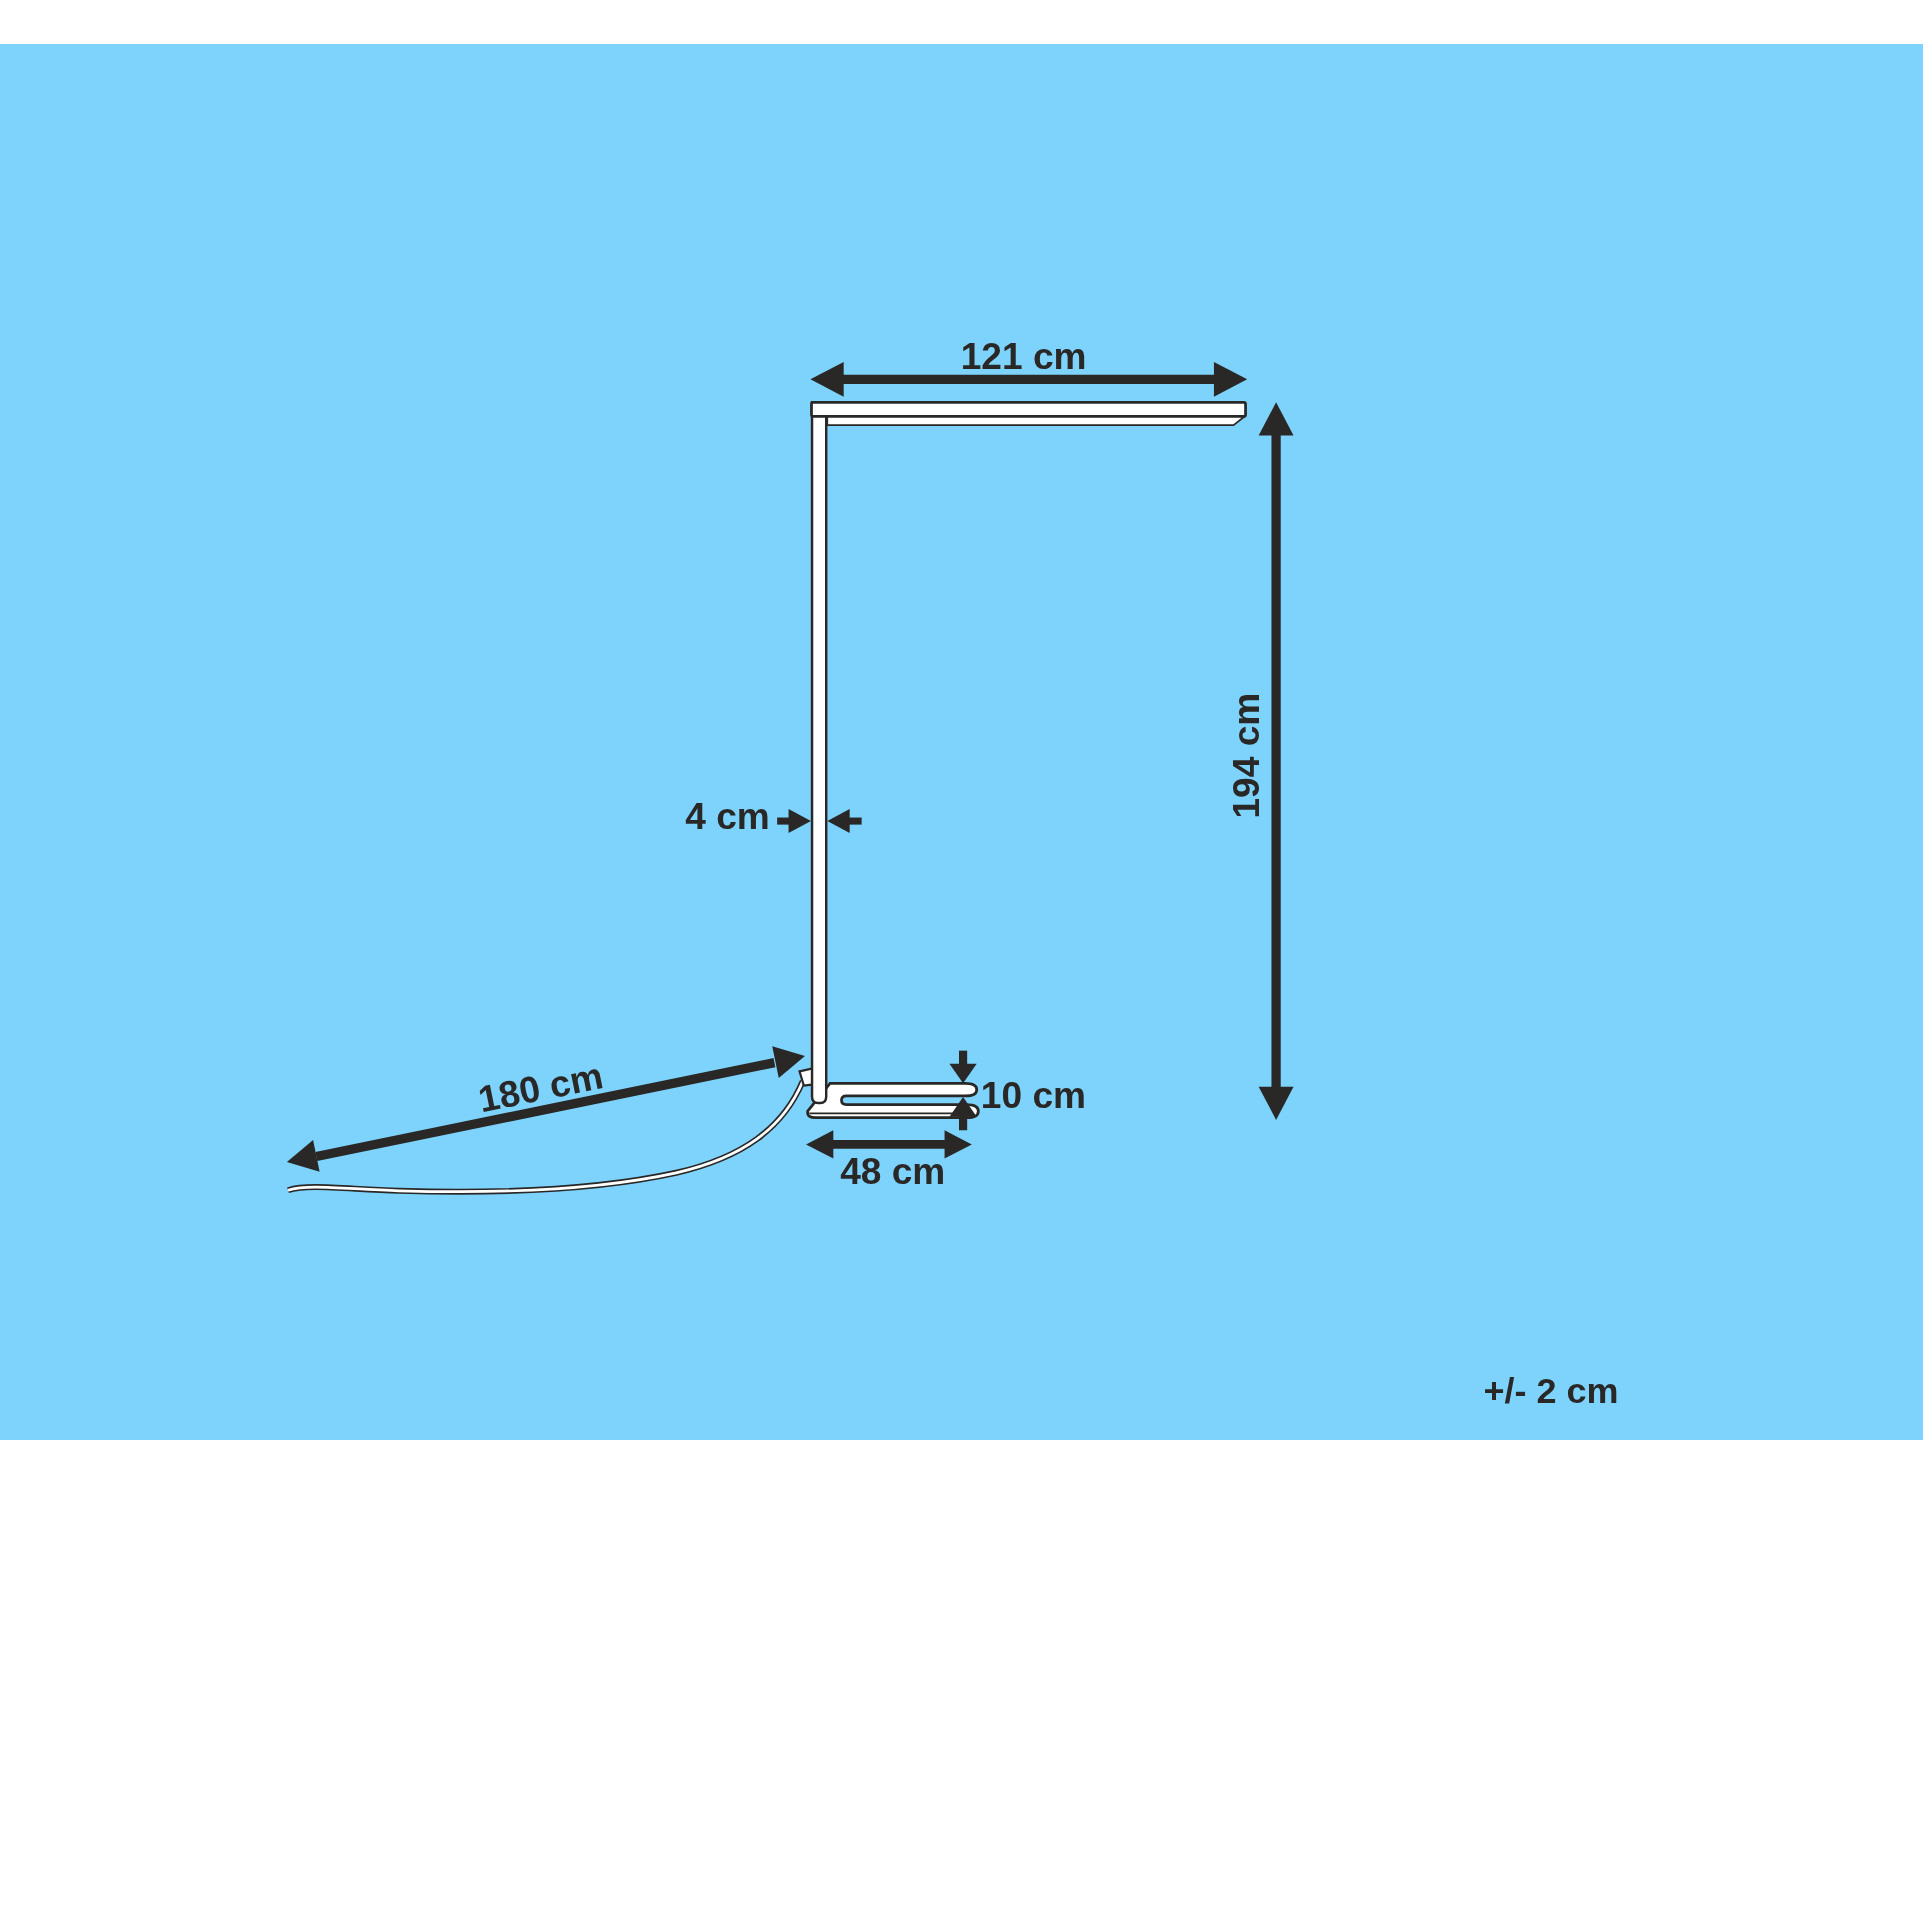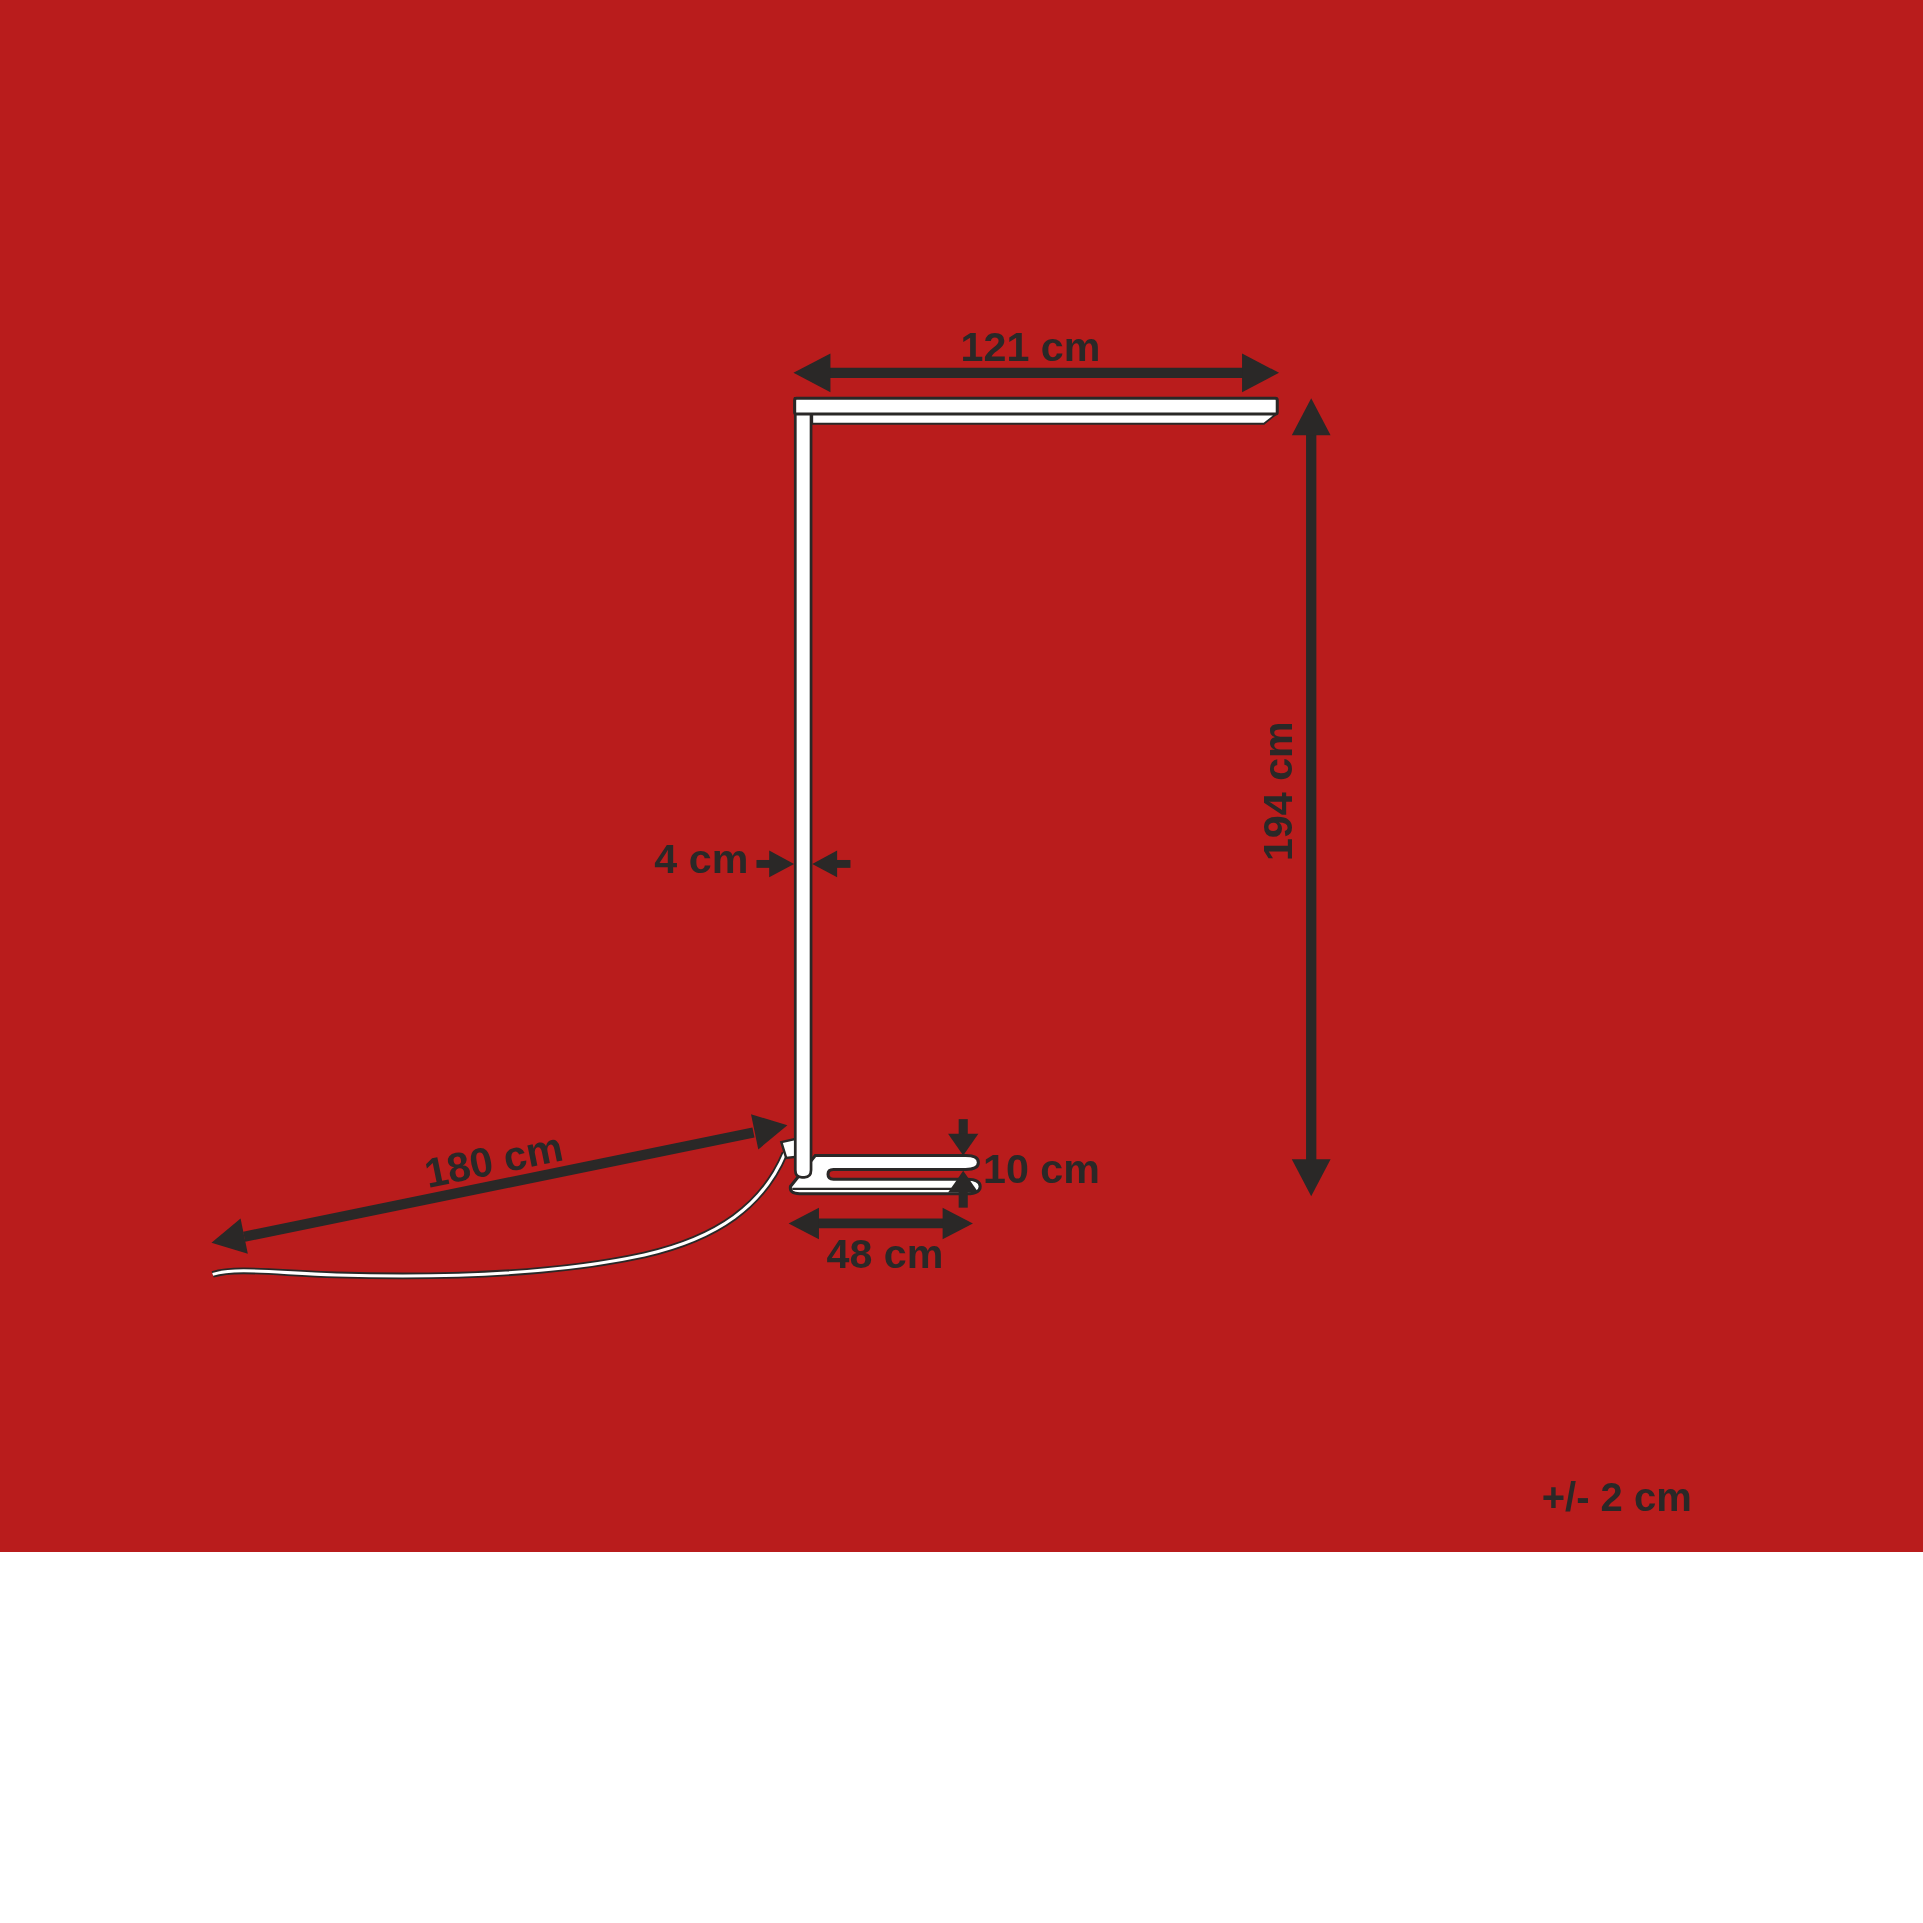--- a/index.html
+++ b/index.html
@@ -4,23 +4,24 @@
 <style>
   html, body {
     margin: 0;
     padding: 0;
     background: #ffffff;
     font-family: "Liberation Sans", sans-serif;
   }
   .stage {
     position: relative;
     width: 1924px;
-    height: 1552px;
-    background: #b91c1c;
+    height: 1396px;
+    background: #7dd3fc;
     overflow: hidden;
+    margin-top: 44px;
   }
   .stage svg {
     position: absolute;
     inset: 0;
     width: 100%;
     height: 100%;
   }
   .dim-label {
     font-family: "Liberation Sans", sans-serif;
     font-weight: bold;

